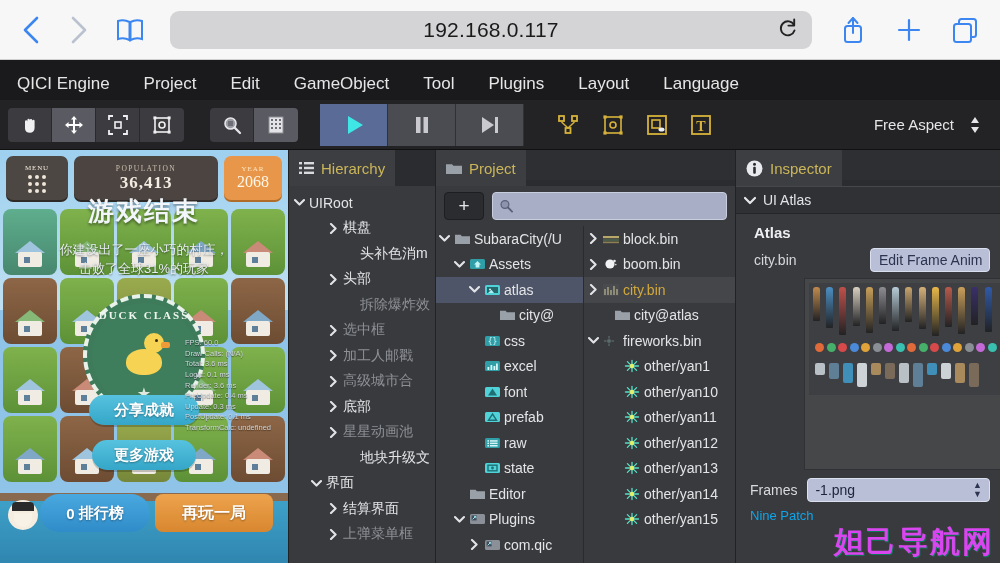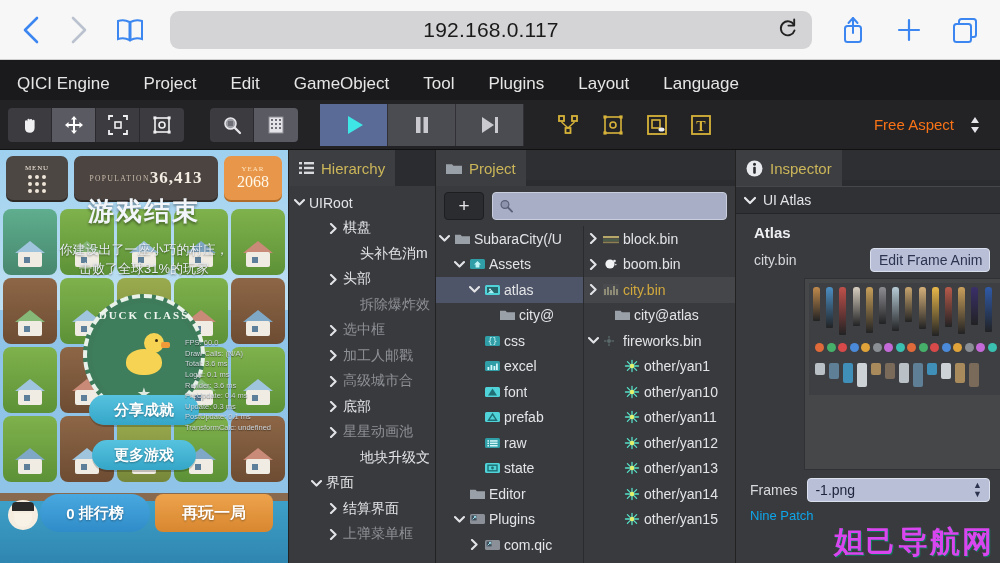--- a/index.html
+++ b/index.html
@@ -58,21 +58,21 @@
   .pbtn {
     width: 68px; height: 42px; background: #4b4b52;
     display: flex; align-items: center; justify-content: center;
     border-right: 1px solid #303036;
   }
   .pbtn.play { background: #596b96; }
   .yellow-group { display: flex; align-items: center; margin-left: 26px; gap: 6px; }
   .ybtn { width: 38px; height: 34px; display:flex; align-items:center; justify-content:center; }
   .aspect {
     margin-left: auto; margin-right: 10px; display: flex; align-items: center;
-    gap: 14px; color: #f97316; font-size: 15px; padding-right: 8px;
+    gap: 14px; color: #e5e5e5; font-size: 15px; padding-right: 8px;
   }
 
   
   .main { position: absolute; left: 0; top: 150px; width: 1000px; height: 413px; background: #2f3033; }
 
   
   .game {
     position: absolute; left: 0; top: 0; width: 288px; height: 413px;
     overflow: hidden; background: #8fc4e8;
   }
@@ -83,21 +83,21 @@
   .hud-menu {
     width: 62px; background: #4d4743; border-radius: 7px; color: #efe6da;
     display: flex; flex-direction: column; align-items: center; justify-content: center;
     box-shadow: 0 2px 0 #2e2a27;
   }
   .hud-menu .cap { font-size: 7px; letter-spacing: .8px; font-family: "Liberation Serif", serif; }
   .dots { display: grid; grid-template-columns: repeat(3, 4px); gap: 3px; margin-top: 3px; }
   .dots i { width: 4px; height: 4px; background: #efe6da; border-radius: 50%; display: block; }
   .hud-pop {
     flex: 1; background: #4b4441; border-radius: 7px; color: #f2ece2;
-    display: flex; flex-direction: row; align-items: center; justify-content: center;
+    display: flex; flex-direction: column; align-items: center; justify-content: center;
     box-shadow: 0 2px 0 #2e2a27;
   }
   .hud-pop .cap { font-size: 7.5px; letter-spacing: 1.4px; font-family: "Liberation Serif", serif; color:#cdbfae; }
   .hud-pop .val { font-size: 17px; font-weight: bold; font-family: "Liberation Serif", serif; letter-spacing:1px; }
   .hud-year {
     width: 58px; background: #e8974a; border-radius: 7px; color: #fff7e8;
     display: flex; flex-direction: column; align-items: center; justify-content: center;
     box-shadow: 0 2px 0 #b06d2a;
   }
   .hud-year .cap { font-size: 7px; letter-spacing: 1px; font-family:"Liberation Serif",serif; color:#ffe6c2; }

